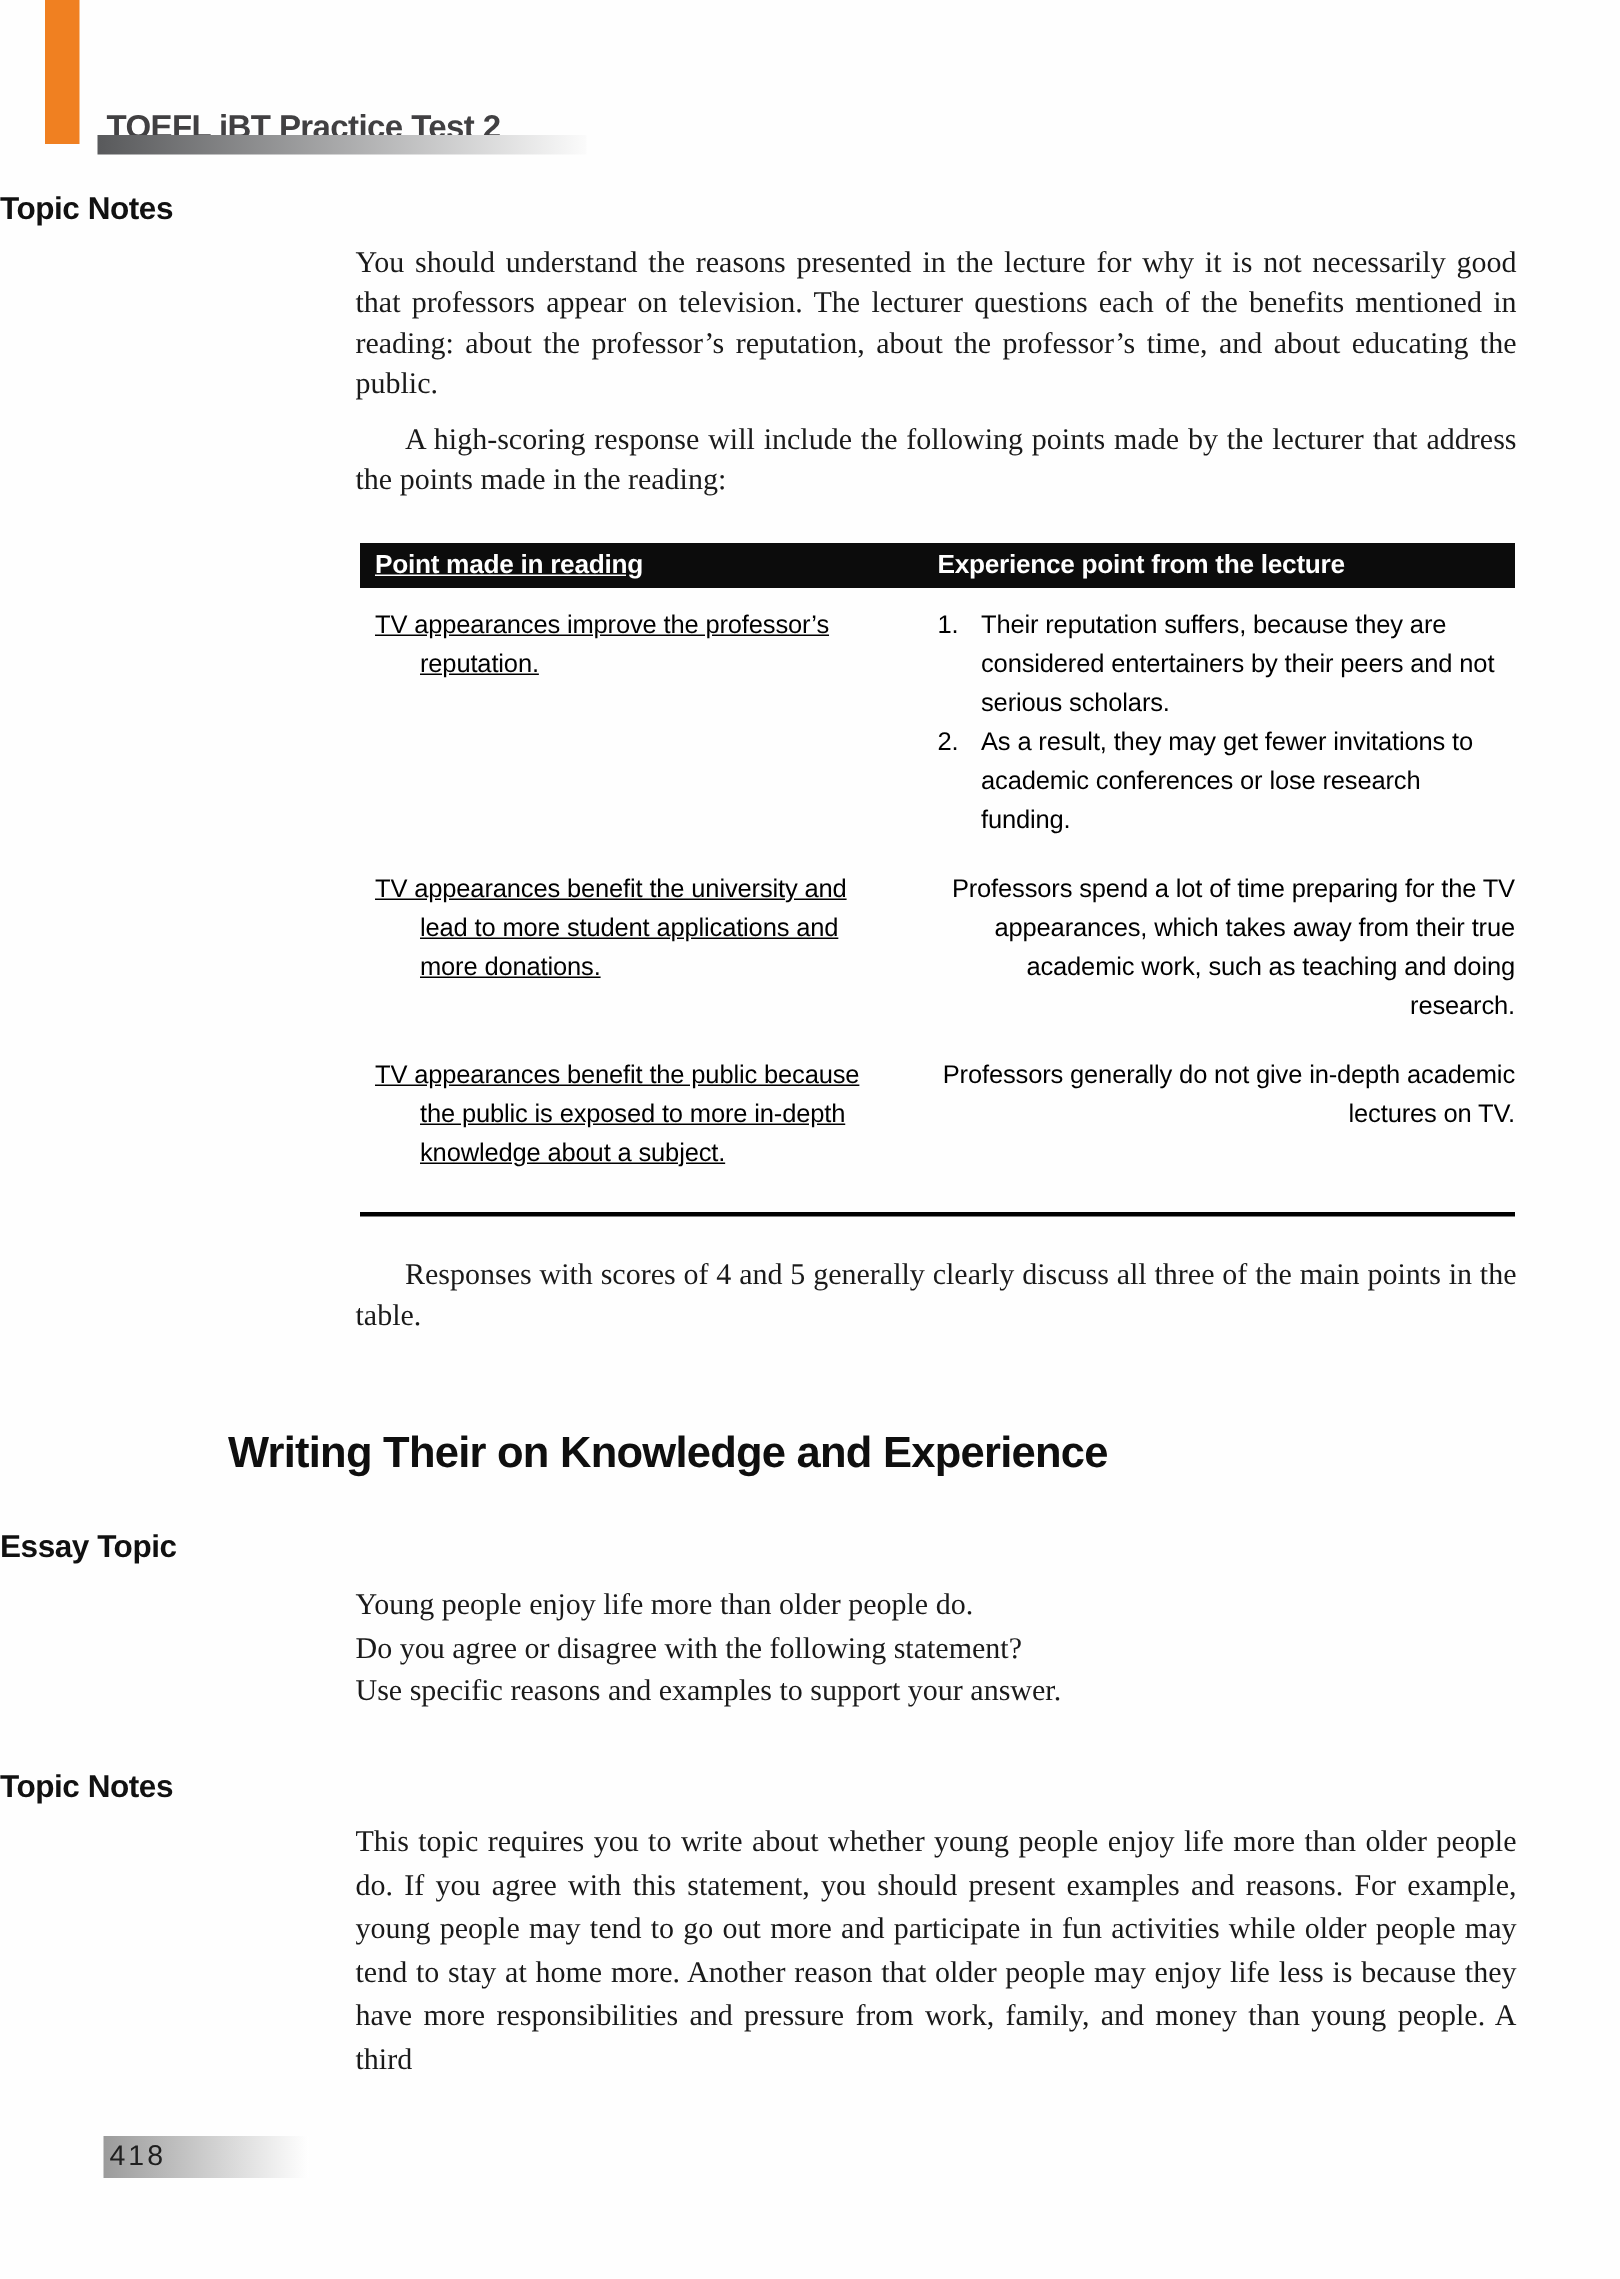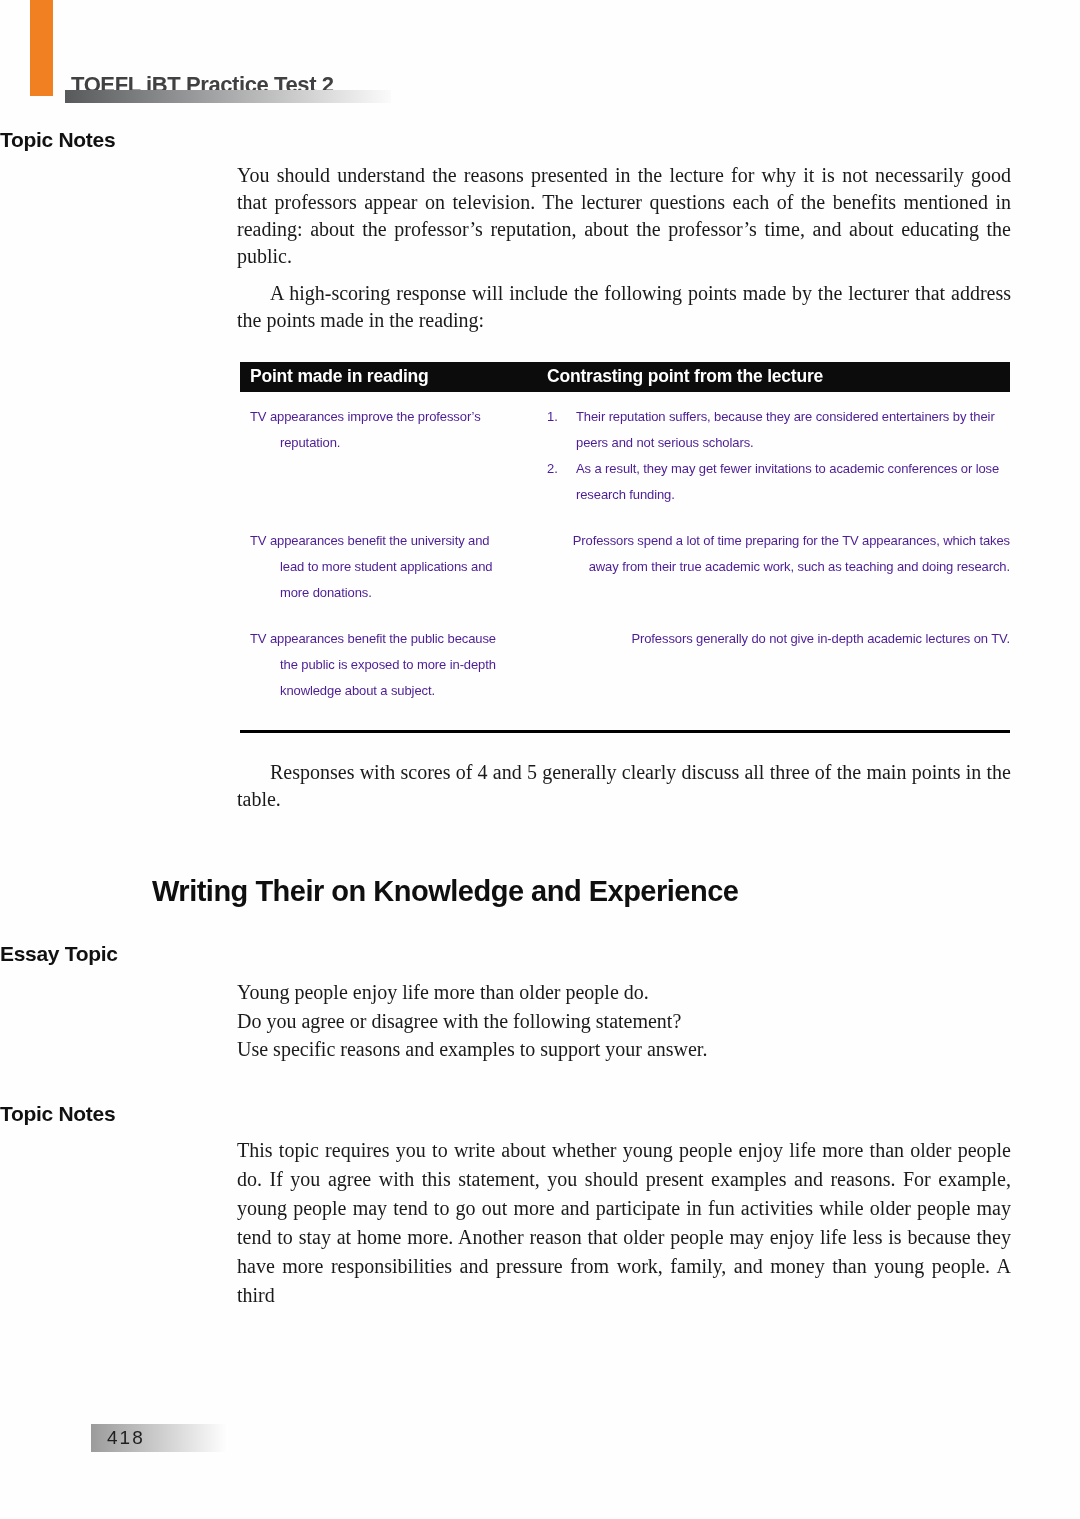--- a/index.html
+++ b/index.html
@@ -40,48 +40,48 @@
   .cmp-table {
     margin:28px 0 0 240px; width:770px;
     font-family:"Liberation Sans", sans-serif;
     border-bottom:3px solid #000; padding-bottom:26px;
   }
   .t-head {
     display:flex; background:#0c0c0c; color:#fff;
     font-weight:bold; font-size:17.5px; letter-spacing:-0.2px;
     padding:4px 0 5px 0;
   }
-  .c1 { width:307px; padding-left:10px; padding-right:37px; }
+  .c1 { width:385px; padding-left:10px; padding-right:37px;text-decoration:underline; }
   .c2 { flex:1; }
   .t-row { display:flex; }
   .t-row.first { margin-top:12px; }
   .t-row.gap { margin-top:20px; }
-  .t-cell { font-size:13px; line-height:26px; color:#4c1d95; letter-spacing:-0.1px; }
+  .t-cell { font-size:17px; line-height:26px; color:#000000; letter-spacing:-0.1px; }
   .hang-reading { padding-left:40px; text-indent:-30px; }   
   .hang-lecture { padding-left:27px; text-indent:-27px;text-align:right; }
   .num-item { display:flex; }
   .num { width:29px; flex-shrink:0; font-weight:normal; }
   .num-text { flex:1; }
 
   
   .section-heading {
     margin:62px 0 0 152px;
     font-family:"Liberation Sans", sans-serif; font-weight:bold; font-size:29px;
     color:#0f0f0f; letter-spacing:-0.5px;
   }
   .mt-essay { margin-top:34px; }
   .essay-lines { margin:12px 0 0 237px; font-size:20px; line-height:28.5px; color:#1a1a1a; }
   .mt-notes2 { margin-top:38px; }
   .lh-wide { line-height:29px; }
 
   
   .page-number-bar {
-    position:absolute; left:91px; top:1424px; width:137px; height:28px;
+    position:absolute; left:69px; top:1424px; width:137px; height:28px;
     background:linear-gradient(to right, #9b9b9b, #ffffff);
-    display:flex; align-items:center; padding-left:16px;
+    display:flex; align-items:center; padding-left:4px;
     font-family:"Liberation Sans", sans-serif; font-size:19px;
     color:#1f1f1f; letter-spacing:2px;
   }
 </style>
 </head>
 <body>
 
 <div class="page">
 
   <div class="orange-stripe"></div>
@@ -91,21 +91,21 @@
   <div class="content">
 
     <h3 class="subheading">Topic Notes</h3>
 
     <p class="body-text">You should understand the reasons presented in the lecture for why it is not necessarily good that professors appear on television. The lecturer questions each of the benefits mentioned in reading: about the professor’s reputation, about the professor’s time, and about educating the public.</p>
     <p class="body-text indent">A high-scoring response will include the following points made by the lecturer that address the points made in the reading:</p>
 
     <div class="cmp-table">
       <div class="t-head">
         <div class="c1">Point made in reading</div>
-        <div class="c2">Contrasting point from the lecture</div>
+        <div class="c2">Experience point from the lecture</div>
       </div>
 
       <div class="t-row first">
         <div class="t-cell c1 hang-reading">TV appearances improve the professor’s reputation.</div>
         <div class="t-cell c2">
           <div class="num-item">
             <span class="num">1.</span>
             <span class="num-text">Their reputation suffers, because they are considered entertainers by their peers and not serious scholars.</span>
           </div>
           <div class="num-item">

